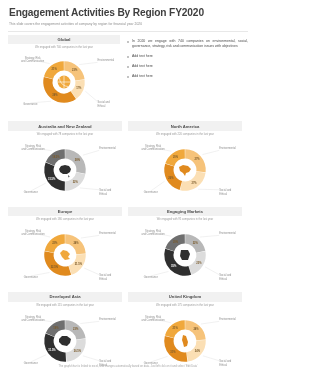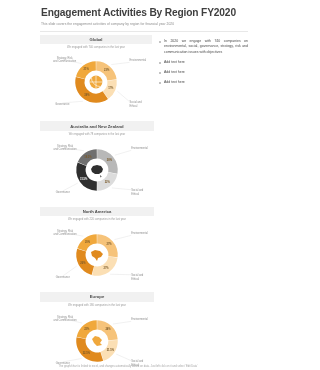--- a/index.html
+++ b/index.html
@@ -3,21 +3,21 @@
 <meta charset="utf-8">
 <style>
   html,body{margin:0;padding:0;}
   body{
     width:256px;height:370px;overflow:hidden;
     background:#ffffff;
     font-family:"Liberation Sans", sans-serif;
     color:#3b3b3b;
     -webkit-font-smoothing:antialiased;
   }
-  .slide{position:relative;width:256px;height:370px;box-sizing:border-box;padding-left:32px;}
+  .slide{position:relative;width:256px;height:370px;box-sizing:border-box;}
 
   
   .hdr{padding:7px 9px 0 9px;}
   .hdr h1{
     margin:0;font-size:10.2px;font-weight:bold;letter-spacing:-0.15px;
     color:#3f3f3f;line-height:12px;
   }
   .hdr .sub{
     margin:3px 0 0 0;font-size:3.3px;color:#8a8a8a;line-height:5px;
     letter-spacing:0.05px;

